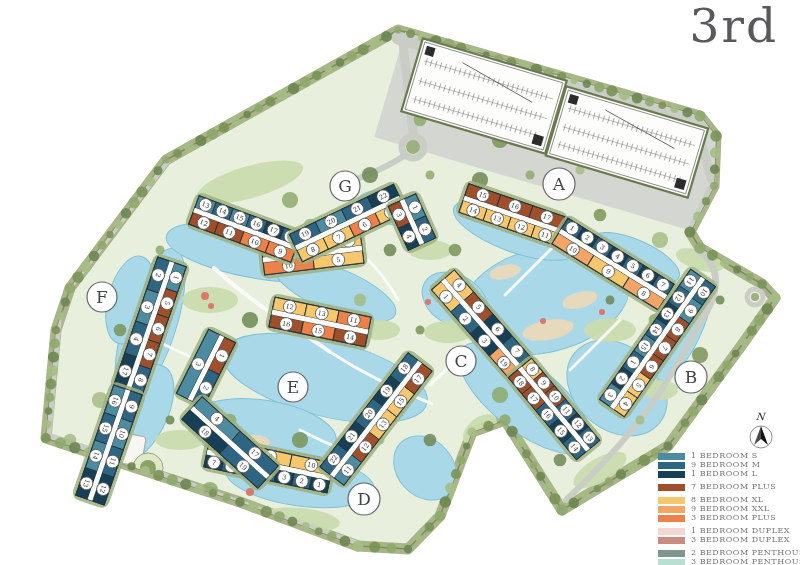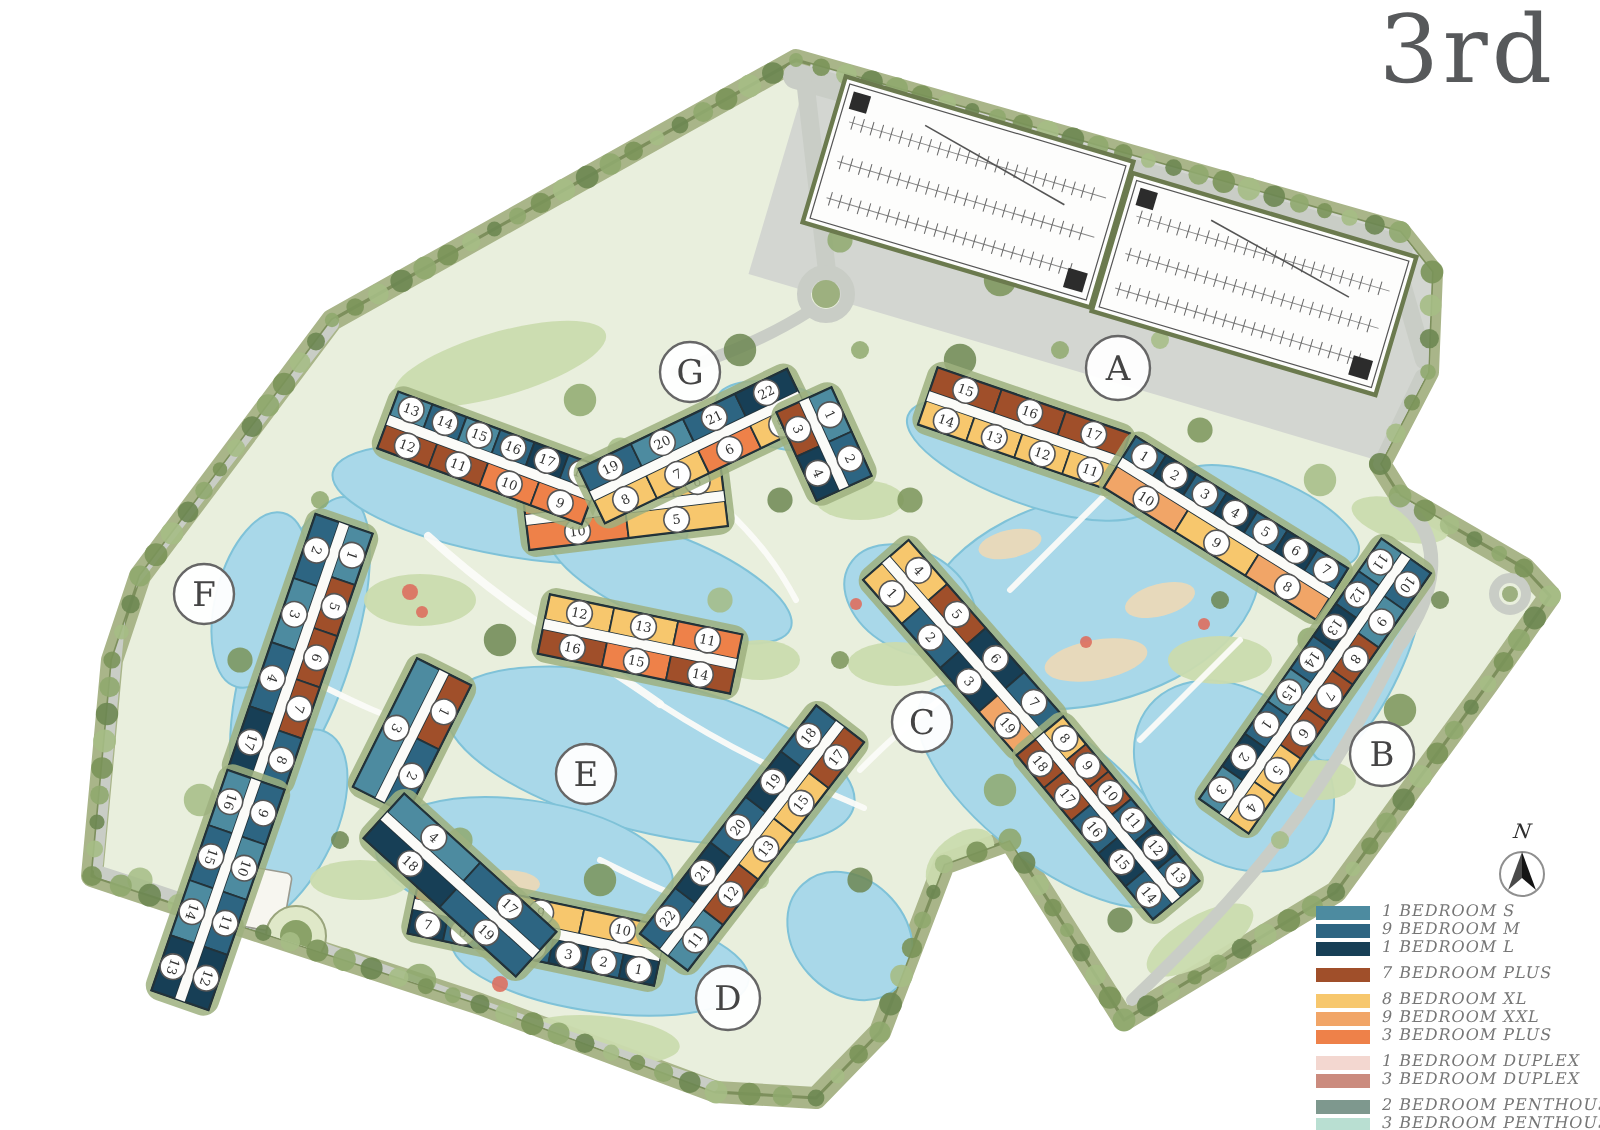--- a/index.html
+++ b/index.html
@@ -6,21 +6,21 @@
   #page{position:relative;width:800px;height:565px;background:#fff;overflow:hidden;
         font-family:"DejaVu Serif", serif;}
   #site-svg{position:absolute;left:0;top:0;}
   #floor-title{position:absolute;top:-2px;right:22px;font-size:47px;color:#57595b;
         letter-spacing:2px;font-family:"DejaVu Serif", serif;}
   #legend{position:absolute;left:658px;top:452px;}
   .lg-group{margin-bottom:5px;}
   .lg-item{display:flex;align-items:center;margin-bottom:1px;}
   .lg-swatch{width:27px;height:7px;margin-right:6px;flex:0 0 auto;}
   .lg-label{font-size:8px;line-height:8px;color:#767676;letter-spacing:0.5px;white-space:nowrap;
-        font-family:"DejaVu Serif", serif;font-style:italic;}
+        font-family:"DejaVu Serif", serif;}
   #compass{position:absolute;left:744px;top:412px;width:34px;text-align:center;}
   #compass .n{font-size:10px;font-style:italic;color:#2e2e2e;display:block;line-height:10px;
         transform:skewX(-8deg);}
 </style>
 </head>
 <body>
 
 <div id="page">
   <svg id="site-svg" width="800" height="565" viewBox="0 0 800 565">
       <defs>

